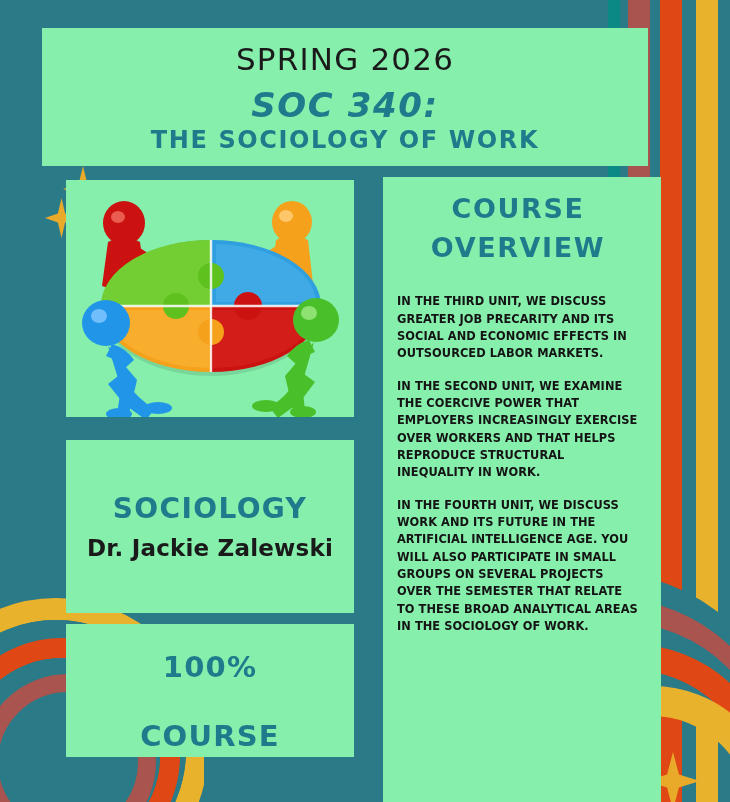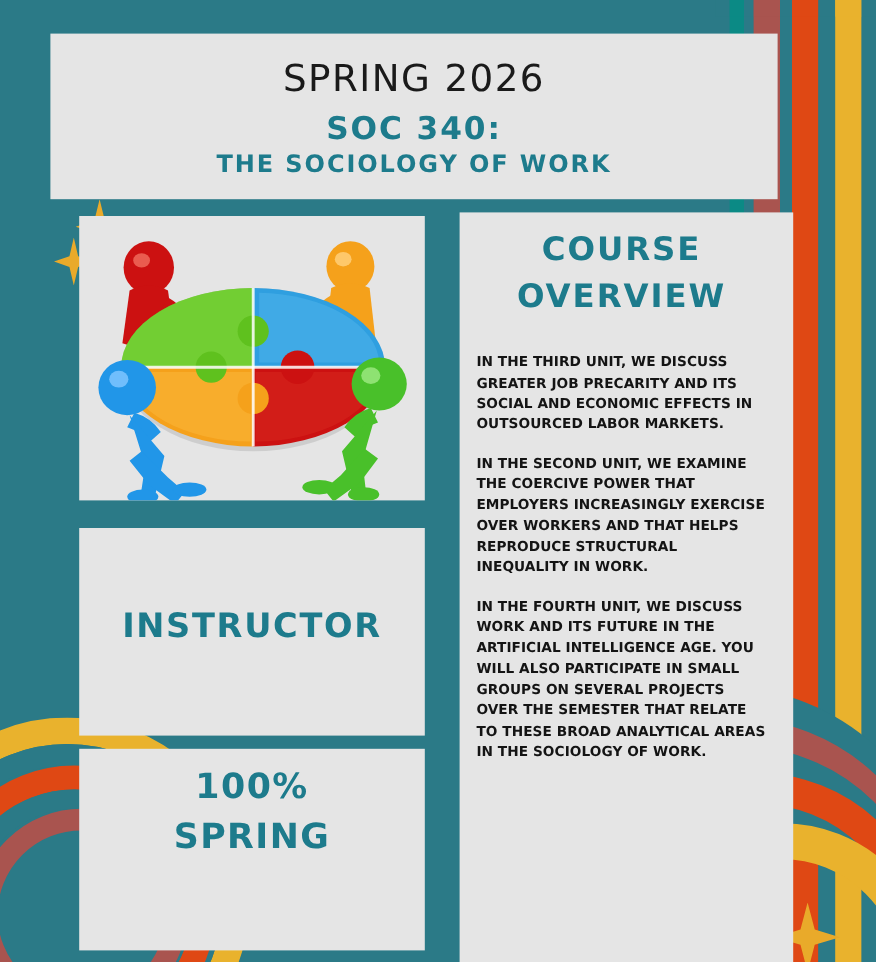--- a/index.html
+++ b/index.html
@@ -83,21 +83,21 @@
           clip-path: polygon(50% 0%, 61% 39%, 100% 50%, 61% 61%, 50% 100%, 39% 61%, 0% 50%, 39% 39%); }
   .sp-c { left: 646px; top: 752px; width: 54px; height: 58px;
           clip-path: polygon(50% 0%, 61% 39%, 100% 50%, 61% 61%, 50% 100%, 39% 61%, 0% 50%, 39% 39%); }
 
   
   .hstripe { position: absolute; top: 0; height: 14px; }
 
   
   .card {
     position: absolute;
-    background: #e5e5e5;
+    background: #86efac;
   }
 
   
   #title-card {
     left: 42px; top: 28px; width: 606px; height: 138px;
     display: flex; flex-direction: column;
     align-items: center; justify-content: center;
     box-sizing: border-box;
     padding-top: 4px;
   }
@@ -111,22 +111,22 @@
     margin-bottom: 8px;
   }
   .course-code, .course-name {
     font-family: "DejaVu Sans", sans-serif;
     font-weight: 700;
     color: #1d7b8c;
     letter-spacing: 1.6px;
     line-height: 1.24;
     text-align: center;
   }
-  .course-code { font-size: 26px; }
-  .course-name { font-size: 20px; }
+  .course-code { font-size: 34px; font-style: italic; }
+  .course-name { font-size: 24px; }
 
   
   #image-card {
     left: 66px; top: 180px; width: 288px; height: 237px;
     overflow: hidden;
   }
   #puzzle-svg { display: block; width: 100%; height: 100%; }
 
   
   #instructor-card {
@@ -146,25 +146,25 @@
   .instructor-name {
     font-family: "DejaVu Sans", sans-serif;
     font-weight: 700;
     font-size: 23px;
     color: #1a1a1a;
     letter-spacing: 0.2px;
   }
 
   
   #async-card {
-    left: 66px; top: 624px; width: 288px; height: 168px;
+    left: 66px; top: 624px; width: 288px; height: 133px;
     display: flex; flex-direction: column;
-    align-items: center; justify-content: flex-start;
+    align-items: center; justify-content: space-between;
     box-sizing: border-box;
-    padding-top: 10px;
+    padding-top: 22px;
   }
   .async-line {
     font-family: "DejaVu Sans", sans-serif;
     font-weight: 700;
     font-size: 29px;
     letter-spacing: 1.2px;
     color: #1d7b8c;
     line-height: 1.46;
     text-align: center;
   }
@@ -304,26 +304,27 @@
         <path d="M243 160 q-14 4 -22 16 l10 9 q8 -10 18 -13 z" fill="#49c02a"></path>
         <path d="M248 162 l-12 42 3 26 h-12 l-8 -34 z" fill="#49c02a"></path>
         <path d="M238 194 l-20 22 -14 12 8 10 22 -16 15 -20 z" fill="#49c02a"></path>
         <ellipse cx="237" cy="232" rx="13" ry="6" fill="#49c02a"></ellipse>
         <ellipse cx="200" cy="226" rx="14" ry="6" fill="#49c02a"></ellipse>
       </g>
     </svg>
   </div>
 
   <div class="card" id="instructor-card">
-    <div class="instructor-label">INSTRUCTOR</div>
+    <div class="instructor-label">SOCIOLOGY</div>
+    <div class="instructor-name">Dr. Jackie Zalewski</div>
   </div>
 
   <div class="card" id="async-card">
     <div class="async-line">100%</div>
-    <div class="async-line">SPRING</div>
+    <div class="async-line">COURSE</div>
   </div>
 
   <div class="card" id="overview-card">
     <div class="overview-title">COURSE OVERVIEW</div>
     <div class="overview-body">
       <p>In the third unit, we discuss greater job precarity and its social and economic effects in outsourced labor markets.</p>
       <p>In the second unit, we examine the coercive power that employers increasingly exercise over workers and that helps reproduce structural inequality in work.</p>
       <p>In the fourth unit, we discuss work and its future in the artificial intelligence age. You will also participate in small groups on several projects over the semester that relate to these broad analytical areas in the sociology of work.</p>
     </div>
   </div>

